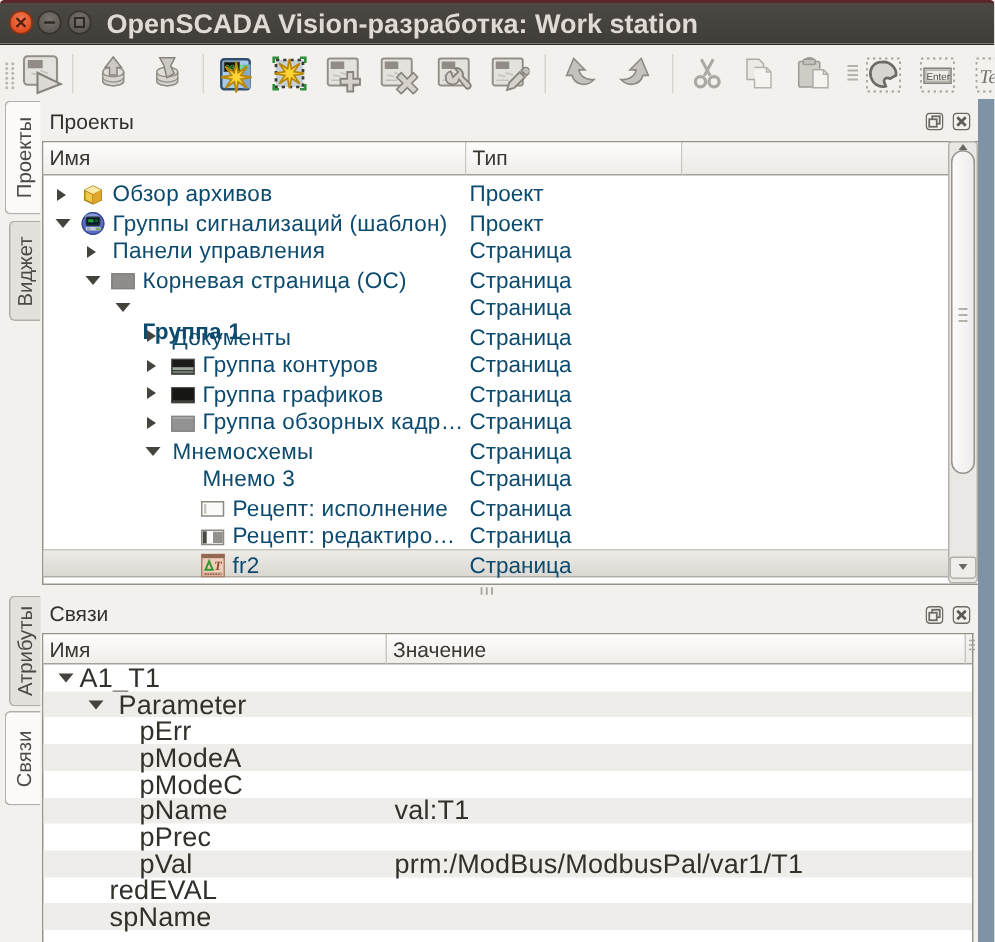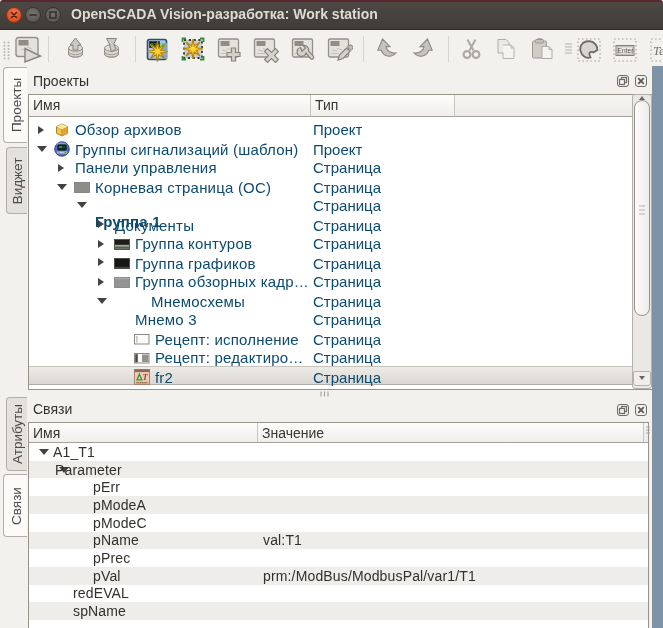--- a/index.html
+++ b/index.html
@@ -2,39 +2,39 @@
 <html><head><meta charset="utf-8">
 <style>
 * { margin:0; padding:0; box-sizing:border-box; }
 html,body { width:663px; height:628px; overflow:hidden; }
 body { font-family:"Liberation Sans",sans-serif; background:#f2f1ee; position:relative; }
 .abs { position:absolute; }
 #titlebar { left:0; top:0; width:663px; height:30px;
   background:linear-gradient(#4c4944,#403d38);
   border-top:2px solid #5b262c; border-bottom:1px solid #2c2a26;
   border-radius:3px 3px 0 0; }
-#title-text { left:71px; top:6px; color:#dfdbd4; font-size:14px; font-weight:bold; }
+#title-text { left:71px; top:6px; color:#dfdbd4; font-size:18px; font-weight:bold; }
 .wbtn { top:7px; width:16px; height:16px; border-radius:50%; }
 #btn-close { left:6px; background:radial-gradient(circle at 50% 35%, #f07a50, #df4b20 75%); border:1px solid #8c3214;}
 #btn-min  { left:25px; background:radial-gradient(circle at 50% 35%, #79756e, #5c5851 75%); border:1px solid #36332e;}
 #btn-max  { left:45px; background:radial-gradient(circle at 50% 35%, #79756e, #5c5851 75%); border:1px solid #36332e;}
 .tsep { position:absolute; top:36px; width:1px; height:26px; background:#d8d5cf; }
 .vtab { left:6px; width:21px; background:#e4e1dc; border:1px solid #b3afa8; border-right:none;
   border-radius:4px 0 0 4px; }
 .vtab.active { left:3px; width:24px; background:#fbfaf9; }
 .vtab span { position:absolute; left:50%; top:50%; transform:translate(-50%,-50%) rotate(-90deg);
   white-space:nowrap; font-size:13.5px; color:#4c4a46; }
 .docktitle { font-size:14px; color:#33312d; }
 .table { background:#ffffff; border:1px solid #979389; }
 .hdr { position:absolute; background:linear-gradient(#fdfdfc,#f0eeeb);
   border-right:1px solid #c9c5bf; border-bottom:1px solid #a5a199; }
 .hdr span { position:absolute; left:4px; top:2px; font-size:14px; color:#38362f; }
 .hdrfill { position:absolute; background:linear-gradient(#f6f5f3,#ecebe7); border-bottom:1px solid #a5a199; }
 .cell { position:absolute; font-size:15px; color:#0c4a6e; white-space:nowrap; height:19px; line-height:19px; letter-spacing:0.2px;}
-.bcell { position:absolute; font-size:14px; color:#32302b; white-space:nowrap; height:18px; line-height:18px; letter-spacing:0.15px;}
+.bcell { position:absolute; font-size:18px; color:#32302b; white-space:nowrap; height:18px; line-height:18px; letter-spacing:0.15px;}
 .arr-r { position:absolute; width:0; height:0; border-left:6.5px solid #45433e; border-top:4.5px solid transparent; border-bottom:4.5px solid transparent; }
 .arr-d { position:absolute; width:0; height:0; border-top:6.5px solid #45433e; border-left:5px solid transparent; border-right:5px solid transparent; }
 .altrow { position:absolute; background:#eeedea; }
 #selrow { position:absolute; background:linear-gradient(#edebe7,#dbd8d2);
   border-top:1px solid #c6c2bc; border-bottom:1px solid #b2aea7; }
 #vscroll { left:632px; top:94px; width:20px; height:295px; background:#eae8e4; border:1px solid #b4b0aa; border-radius:3px;}
 #vthumb { position:absolute; left:1px; top:5px; width:16px; height:216px; background:linear-gradient(90deg,#fbfbfa,#efedeb); border:1px solid #98948d; border-radius:8px; }
 #bluestrip { left:652px; top:66px; width:11px; height:562px; background:#7e93a6; }
 </style></head>
 <body>
@@ -253,21 +253,21 @@
 <div class="cell" style="left:135px;top:254px;">Группа графиков</div>
 <div class="cell" style="left:313px;top:254px;letter-spacing:0;">Страница</div>
 <div class="arr-r" style="left:98px;top:278px;"></div>
 <svg class="abs" style="left:114px;top:274px;" width="16" height="16" viewBox="0 0 16 16">
     <rect x="0.5" y="3.5" width="15" height="10" fill="#939393" stroke="#7d7d7b" stroke-width="0.8"></rect>
     <rect x="1" y="4" width="14" height="1.2" fill="#aaaaaa"></rect>
   </svg>
 <div class="cell" style="left:135px;top:272px;">Группа обзорных кадр…</div>
 <div class="cell" style="left:313px;top:272px;letter-spacing:0;">Страница</div>
 <div class="arr-d" style="left:97px;top:298px;"></div>
-<div class="cell" style="left:115px;top:292px;margin-left:36px;">Мнемосхемы</div>
+<div class="cell" style="left:115px;top:292px;">Мнемосхемы</div>
 <div class="cell" style="left:313px;top:292px;letter-spacing:0;">Страница</div>
 <div class="cell" style="left:135px;top:310px;">Мнемо 3</div>
 <div class="cell" style="left:313px;top:310px;letter-spacing:0;">Страница</div>
 <svg class="abs" style="left:134px;top:331px;" width="16" height="16" viewBox="0 0 16 16">
     <rect x="0.5" y="3.5" width="14.5" height="9.5" fill="#fbfbfa" stroke="#8c8984"></rect>
     <rect x="2" y="5" width="1.6" height="6.5" fill="#c9c6c0"></rect>
   </svg>
 <div class="cell" style="left:155px;top:330px;">Рецепт: исполнение</div>
 <div class="cell" style="left:313px;top:330px;letter-spacing:0;">Страница</div>
 <svg class="abs" style="left:134px;top:350px;" width="16" height="16" viewBox="0 0 16 16">
@@ -322,21 +322,21 @@
     <span>Значение</span>
   </div>
 <div class="hdrfill" style="left:644px;top:423px;width:4px;height:20px;"></div>
 <svg class="abs" style="left:645px;top:425px;" width="6" height="10" viewBox="0 0 6 10">
     <path d="M1 2 h4 M1 5 h4 M1 8 h4" stroke="#a8a49e" stroke-width="1"></path>
   </svg>
 <div class="arr-d" style="left:39px;top:449px;"></div>
 <div class="bcell" style="left:53px;top:443px;">A1_T1</div>
 <div class="altrow" style="left:29px;top:461px;width:619px;height:17px;"></div>
 <div class="arr-d" style="left:59px;top:467px;"></div>
-<div class="bcell" style="left:55px;top:461px;text-align:center;">Parameter</div>
+<div class="bcell" style="left:79px;top:461px;text-align:center;">Parameter</div>
 <div class="bcell" style="left:93px;top:478px;">pErr</div>
 <div class="altrow" style="left:29px;top:496px;width:619px;height:18px;"></div>
 <div class="bcell" style="left:93px;top:496px;">pModeA</div>
 <div class="bcell" style="left:93px;top:514px;">pModeC</div>
 <div class="altrow" style="left:29px;top:532px;width:619px;height:17px;"></div>
 <div class="bcell" style="left:93px;top:531px;">pName</div>
 <div class="bcell" style="left:263px;top:531px;text-align:right;">val:T1</div>
 <div class="bcell" style="left:93px;top:549px;">pPrec</div>
 <div class="altrow" style="left:29px;top:567px;width:619px;height:18px;"></div>
 <div class="bcell" style="left:93px;top:567px;">pVal</div>

